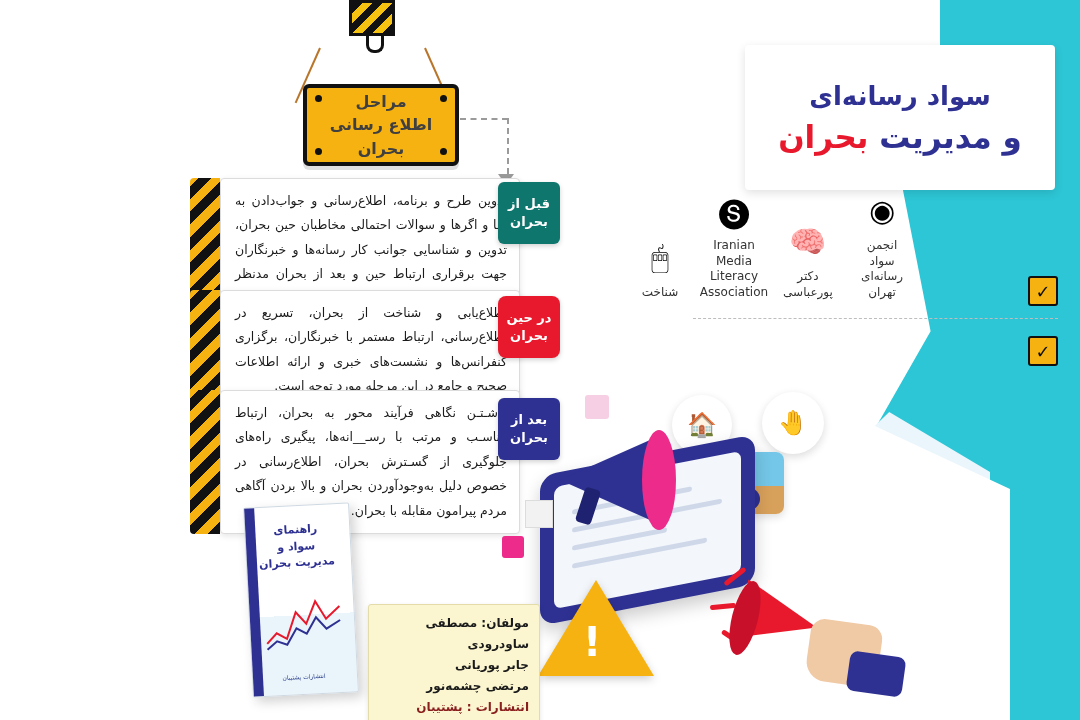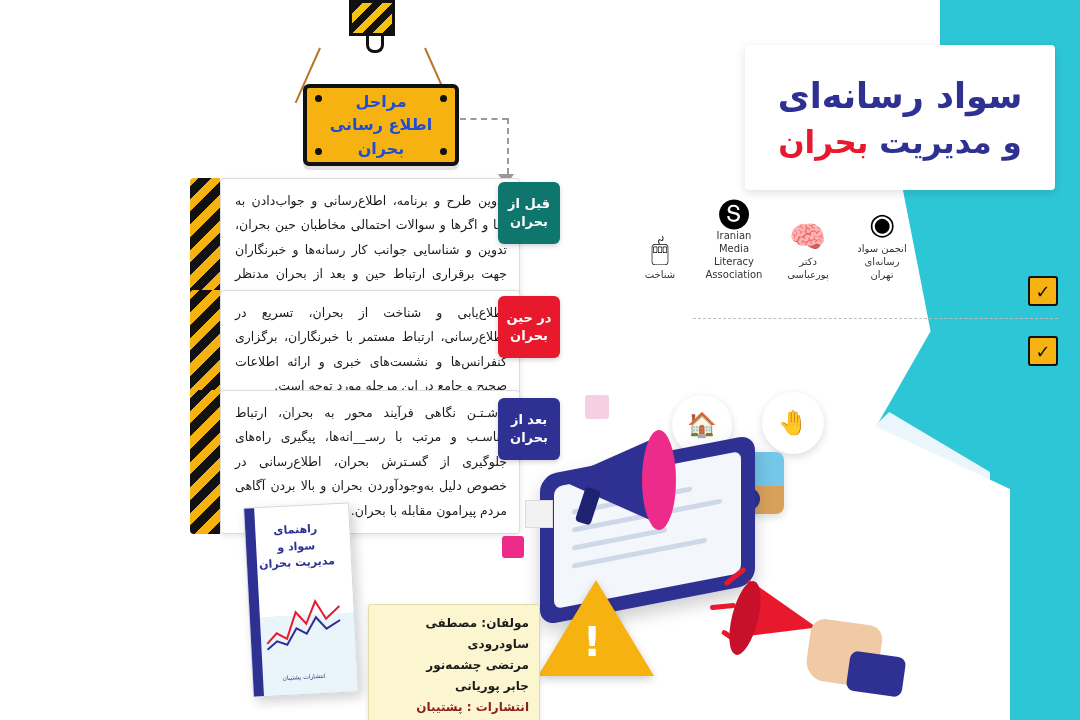--- a/index.html
+++ b/index.html
@@ -37,40 +37,40 @@
   .rope-l{left:319px;top:48px;width:2px;height:60px;transform:rotate(24deg);transform-origin:top;}
   .rope-r{left:424px;top:48px;width:2px;height:60px;transform:rotate(-24deg);transform-origin:top;}
 
   .sign{
     position:absolute;left:303px;top:84px;width:156px;height:82px;
     background:#f6b210;border:4px solid #111;border-radius:6px;box-sizing:border-box;
     display:flex;align-items:center;justify-content:center;
     box-shadow:0 4px 0 rgba(0,0,0,.12);
   }
   .sign .txt{
-    color:#1d4ed8;font-weight:bold;font-size:16px;line-height:1.45;text-align:center;direction:rtl;
+    color:#404040;font-weight:bold;font-size:16px;line-height:1.45;text-align:center;direction:rtl;
   }
   .sign .bolt{position:absolute;width:7px;height:7px;border-radius:50%;background:#111;}
   .sign .b1{left:8px;top:7px;} .sign .b2{right:8px;top:7px;}
   .sign .b3{left:8px;bottom:7px;} .sign .b4{right:8px;bottom:7px;}
 
   .dashed-arrow{position:absolute;left:505px;top:118px;width:2px;height:56px;border-right:2px dashed #9a9a9a;}
   .dashed-arrow:after{
     content:"";position:absolute;left:-7px;top:56px;border-left:8px solid transparent;border-right:8px solid transparent;border-top:11px solid #9a9a9a;
   }
   .dashed-h{position:absolute;left:460px;top:118px;width:48px;height:2px;border-top:2px dashed #9a9a9a;}
 
   
   .title-box{
     position:absolute;right:25px;top:45px;width:310px;height:145px;
     background:#ffffff;border-radius:4px;
     box-shadow:0 3px 10px rgba(0,0,0,.12);
     display:flex;flex-direction:column;align-items:center;justify-content:center;
   }
-  .title-l1{color:#2e3192;font-size:35px;font-weight:bold;letter-spacing:-1px;}
+  .title-l1{color:#2e3192;font-size:26px;font-weight:bold;letter-spacing:-1px;}
   .title-l2{margin-top:8px;font-size:31px;font-weight:bold;}
   .title-l2 .navy{color:#2e3192;text-align:center;}
   .title-l2 .red{color:#e8192c;}
 
   
   .step{position:absolute;left:190px;width:330px;}
   .step .stripe{
     position:absolute;left:0;top:0;width:30px;height:100%;
     background:repeating-linear-gradient(-45deg,#111 0 9px,#f6b210 9px 18px);
     border-radius:4px 0 0 4px;
@@ -86,30 +86,30 @@
   .tag{
     position:absolute;width:62px;height:62px;border-radius:6px;
     display:flex;align-items:center;justify-content:center;text-align:center;
     color:#ffffff;font-weight:bold;font-size:13px;line-height:1.35;direction:rtl;
     box-shadow:0 2px 5px rgba(0,0,0,.18);
   }
   .tag:after{content:"";position:absolute;bottom:-12px;left:50%;transform:translateX(-50%);
     border-left:14px solid transparent;border-right:14px solid transparent;border-top:14px solid inherit;}
   .tag1{left:498px;top:182px;background:#0f766e;}
   .tag1:after{border-top-color:#7a4a3a;}
-  .tag2{left:498px;top:296px;background:#e8192c;}
+  .tag2{left:498px;top:296px;background:#e8192c;border-radius:8px;}
   .tag2:after{border-top-color:#e8192c;}
   .tag3{left:498px;top:398px;background:#2e3192;}
   .tag3:after{border-top-color:#2e3192;}
 
   
   .logos{position:absolute;right:170px;top:196px;display:flex;gap:18px;align-items:flex-end;}
   .logo{width:56px;display:flex;flex-direction:column;align-items:center;}
   .logo .glyph{font-size:30px;line-height:1;}
-  .logo .cap{font-size:10px;color:#333;margin-top:3px;text-align:center;line-height:1.3;}
+  .logo .cap{font-size:12px;color:#333;margin-top:12px;text-align:center;line-height:1.3;}
 
   
   .check-row{position:absolute;right:22px;display:flex;align-items:flex-start;gap:10px;direction:rtl;}
   .check-box{
     width:26px;height:26px;border:2px solid #111;background:#f6b210;border-radius:3px;
     display:flex;align-items:center;justify-content:center;font-size:18px;color:#111;font-weight:bold;flex:none;
     margin-top:4px;
   }
   .check-txt{font-size:13.5px;line-height:1.9;color:#1b1b1b;font-weight:bold;text-align:right;width:330px;}
   .check1{top:272px;} .check2{top:332px;}
@@ -329,18 +329,18 @@
       <svg viewBox="0 0 78 56" preserveAspectRatio="none">
         <polyline points="2,48 12,38 22,44 32,18 42,30 52,8 62,26 76,14" fill="none" stroke="#e8192c" stroke-width="2"></polyline>
         <polyline points="2,54 12,46 22,50 32,34 42,40 52,24 62,36 76,28" fill="none" stroke="#2e3192" stroke-width="2"></polyline>
       </svg>
     </div>
     <div class="bfoot">انتشارات پشتیبان</div>
   </div>
 
   <div class="authors">
     <div>مولفان: مصطفی ساودرودی</div>
+    <div>جابر پوریانی</div>
     <div>مرتضی چشمه‌نور</div>
-    <div>جابر پوریانی</div>
     <div class="pub">انتشارات : پشتیبان</div>
   </div>
 
 </div>
 
 </body></html>

